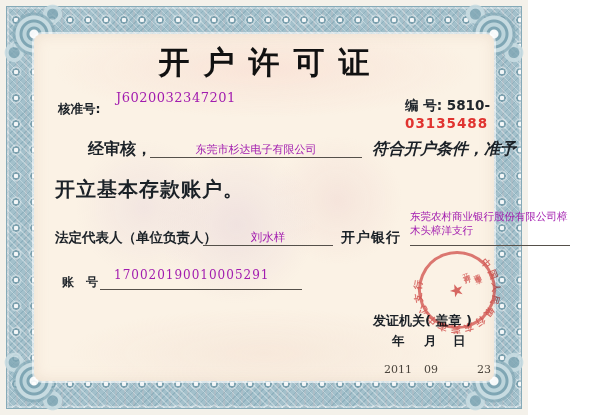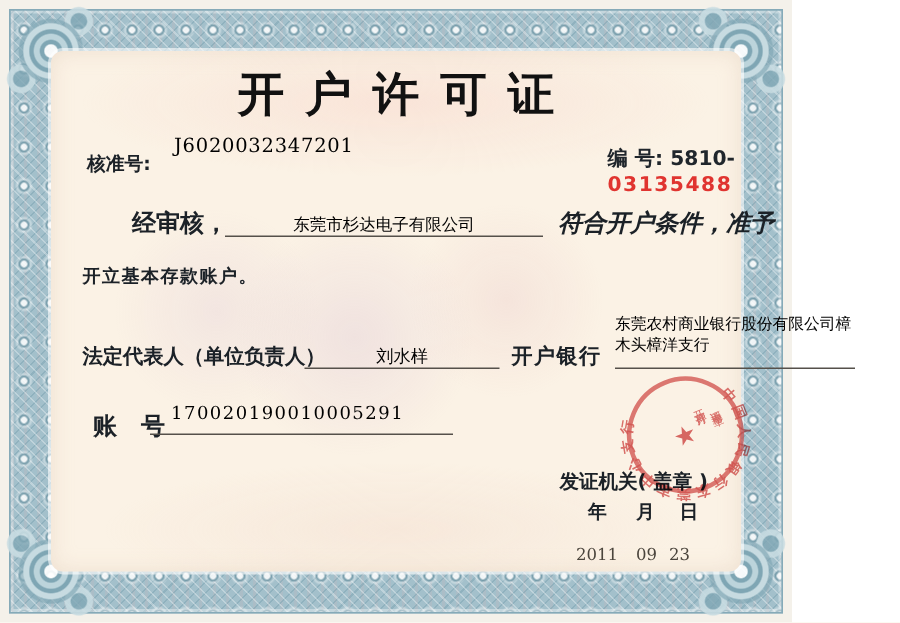--- a/index.html
+++ b/index.html
@@ -28,42 +28,42 @@
     background:
       radial-gradient(ellipse 300px 70px at 50% 10%, rgba(246,198,188,.30), transparent 70%),
       radial-gradient(circle 110px at 44% 55%, rgba(190,150,198,.17), transparent 72%),
       radial-gradient(circle 90px at 66% 48%, rgba(214,150,165,.14), transparent 72%),
       radial-gradient(circle 95px at 24% 50%, rgba(190,150,198,.13), transparent 72%),
       radial-gradient(ellipse 260px 60px at 50% 92%, rgba(236,205,190,.25), transparent 75%);}
   .abs{position:absolute;}
   .title{left:0;right:0;top:42px;text-align:center;font-family:"DejaVu Serif",serif;font-weight:bold;
     font-size:31px;letter-spacing:14px;text-indent:14px;color:#111;}
   .lbl{font-weight:bold;color:#1b2127;}
-  .typed{font-family:"DejaVu Serif",serif;color:#000000;}
+  .typed{font-family:"DejaVu Serif",serif;color:#a21caf;}
   .approval-lbl{left:58px;top:101px;font-size:12.5px;}
   .approval-val{left:116px;top:90px;font-size:13px;letter-spacing:.5px;}
   .serial{left:405px;top:97px;font-size:13.5px;color:#20262c;font-weight:bold;}
   .serial .red{color:#e03430;font-weight:bold;letter-spacing:1px;}
   .line1-prefix{left:88px;top:139px;font-size:16px;}
   .u-company{left:150px;top:132px;width:212px;height:25px;border-bottom:1.2px solid #55504a;text-align:center;}
   .u-company span{font-size:11px;position:relative;top:6px;}
   .line1-suffix{left:372px;top:139px;font-size:16px;font-style:italic;}
-  .line2{left:55px;top:176px;font-size:12px;letter-spacing:1px;}
+  .line2{left:55px;top:176px;font-size:20px;letter-spacing:1px;}
   .rep-lbl{left:55px;top:229px;font-size:13.5px;}
   .u-rep{left:203px;top:222px;width:130px;height:23px;border-bottom:1.2px solid #55504a;text-align:center;}
   .u-rep span{font-size:11.5px;position:relative;top:4px;}
   .bank-lbl{left:341px;top:229px;font-size:14px;letter-spacing:1px;}
   .u-bank{left:398px;top:210px;width:160px;height:35px;border-bottom:1.2px solid #55504a;margin-left:12px;}
   .u-bank span{font-size:10.5px;line-height:1.3;display:block;}
-  .acct-lbl{left:62px;top:274px;font-size:16px;text-align:right;}
+  .acct-lbl{left:62px;top:274px;font-size:12px;text-align:right;}
   .u-acct{left:100px;top:260px;width:202px;height:29px;border-bottom:1.2px solid #55504a;}
   .u-acct span{font-size:12px;letter-spacing:1px;position:relative;top:4px;left:14px;}
   .issuer{left:373px;top:312px;font-size:13px;}
   .d-num{font-size:11px;color:#4a443c;margin-top:39px;}
-  .y-num{left:384px;top:324px;} .m-num{left:424px;top:324px;} .dd-num{left:446px;top:324px;}
+  .y-num{left:384px;top:324px;} .m-num{left:424px;top:324px;} .dd-num{left:477px;top:324px;}
   .d-char{font-size:12.5px;font-weight:bold;color:#1b2127;}
   .y-char{left:392px;top:333px;} .m-char{left:424px;top:333px;} .d-char-d{left:453px;top:333px;}
   
   .stamp{left:413px;top:246px;width:88px;height:88px;transform:rotate(-22deg);
     mix-blend-mode:multiply;opacity:.85;}
   .stamp svg{width:88px;height:88px;}
   .stamp .col{position:absolute;writing-mode:vertical-rl;color:#cf3f3f;font-size:7.5px;letter-spacing:1px;opacity:.9;}
   .c1{left:52px;top:26px;} .c2{left:62px;top:30px;}
 </style>
 </head>

